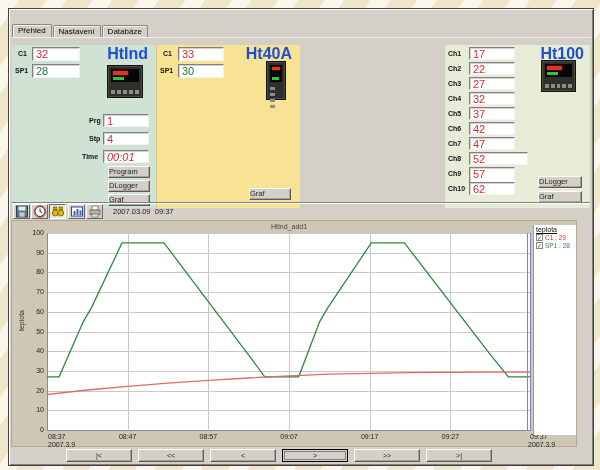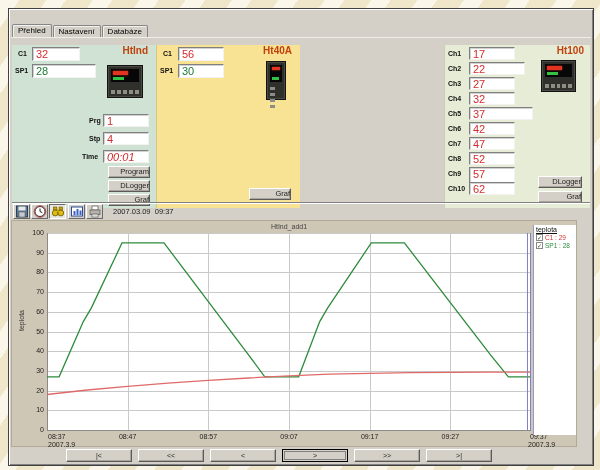--- a/index.html
+++ b/index.html
@@ -35,35 +35,35 @@
   .tabstrip{position:absolute;left:3px;top:16px;height:12px;display:flex;align-items:flex-end;}
   .tab{height:11px;padding:0 5px;font-size:8px;line-height:11px;color:#000;
     background:#d4d0c8;border:1px solid #868686;border-bottom:none;
     border-radius:2px 2px 0 0;margin-right:1px;
     box-shadow:inset 1px 1px 0 #f2f0ec;}
   .tab.active{height:12px;font-weight:normal;z-index:2;}
   .clientline{position:absolute;left:2px;top:28px;right:2px;height:1px;background:#f0eee9;}
   
   .panel{position:absolute;top:36px;height:163px;box-sizing:border-box;}
   .panel+.panel{border-left:1px solid rgba(0,0,0,.12);}
-  .ptitle{position:absolute;top:0;right:8px;font-size:10px;font-weight:bold;color:#c2410c;letter-spacing:0;}
+  .ptitle{position:absolute;top:0;right:8px;font-size:16px;font-weight:bold;color:#1d4ed8;letter-spacing:0;}
   .flabel{position:absolute;font-size:7px;font-weight:bold;color:#111;}
   .field{
     position:absolute;background:#fff;border:1px solid;
     border-color:#808080 #f4f2ee #f4f2ee #808080;
     box-shadow:inset 1px 1px 0 rgba(0,0,0,.18);
     font-size:11px;line-height:13px;padding-left:3px;box-sizing:border-box;
   }
   .v-red{color:#d42c2c;}
   .v-green{color:#1f7a34;}
   .btn{
     position:absolute;background:#d4d0c8;border:1px solid;
     border-color:#fff #5a5a5a #5a5a5a #fff;
     box-shadow:inset -1px -1px 0 #a8a49c;
-    font-size:7.5px;text-align:right;color:#222;box-sizing:border-box;
+    font-size:7.5px;text-align:left;color:#222;box-sizing:border-box;
   }
   
   .device{position:absolute;background:#2f2f2b;border:1px solid #121212;
     box-shadow:inset 0 0 0 1px #4a4a42;}
   .dev-screen{position:absolute;left:3px;top:3px;right:3px;height:42%;background:#070707;}
   .dev-red{position:absolute;left:2px;top:2px;width:55%;height:4px;background:#e23420;box-shadow:0 0 2px #e23420;}
   .dev-green{position:absolute;left:2px;bottom:2px;width:40%;height:3px;background:#32c244;}
   .dev-btns{position:absolute;left:3px;right:3px;bottom:3px;height:4px;display:flex;gap:2px;}
   .dev-btns i{flex:1;background:#8d8d83;}
   .dev-btns.grid{height:9px;flex-wrap:wrap;}
@@ -113,21 +113,21 @@
       <span class="tab active">Přehled</span>
       <span class="tab">Nastavení</span>
       <span class="tab">Databáze</span>
     </div>
     <div class="clientline"></div>
 
     <div class="panel" style="left:3px;width:144px;background:#cfe2d3;">
       <span class="flabel" style="left:6px;top:5px;">C1</span>
       <div class="field v-red" style="left:20px;top:2px;width:48px;height:14px;">32</div>
       <span class="flabel" style="left:3px;top:22px;">SP1</span>
-      <div class="field v-green" style="left:20px;top:19px;width:64px;height:14px;">28</div>
+      <div class="field v-green" style="left:20px;top:19px;width:48px;height:14px;">28</div>
       <span class="ptitle">HtInd</span>
       <div class="device" style="left:95px;top:20px;width:34px;height:31px;">
         <div class="dev-screen">
           <span class="dev-red"></span>
           <span class="dev-green"></span>
         </div>
         <div class="dev-btns">
             <i></i>
             <i></i>
             <i></i>
@@ -141,21 +141,21 @@
       <div class="field v-red" style="left:91px;top:87px;width:46px;height:13px;">4</div>
       <span class="flabel" style="left:70px;top:108px;">Time</span>
       <div class="field v-red" style="left:91px;top:105px;width:46px;height:13px;font-style:italic;">00:01</div>
       <div class="btn" style="left:96px;top:121px;width:42px;height:12px;">Program</div>
       <div class="btn" style="left:96px;top:135px;width:42px;height:12px;">DLogger</div>
       <div class="btn" style="left:96px;top:149px;width:42px;height:12px;">Graf</div>
     </div>
 
     <div class="panel" style="left:147px;width:144px;background:#f8e294;">
       <span class="flabel" style="left:6px;top:5px;">C1</span>
-      <div class="field v-red" style="left:21px;top:2px;width:46px;height:14px;">56</div>
+      <div class="field v-red" style="left:21px;top:2px;width:46px;height:14px;">33</div>
       <span class="flabel" style="left:3px;top:22px;">SP1</span>
       <div class="field v-green" style="left:21px;top:19px;width:46px;height:14px;">30</div>
       <span class="ptitle">Ht40A</span>
       <div class="device" style="left:109px;top:16px;width:18px;height:37px;">
         <div class="dev-screen" style="height:45%;">
           <span class="dev-red" style="width:70%;height:3px;"></span>
           <span class="dev-green" style="width:55%;"></span>
         </div>
         <div class="dev-btns grid">
             <i></i>
@@ -180,33 +180,33 @@
             <i></i>
             <i></i>
             <i></i>
             <i></i>
           </div>
       </div>
       <div style="position:absolute;left:3px;top:2px;width:90px;height:152px;">
           <span class="flabel" style="left: 0px; top: 3px;">Ch1</span>
           <div class="field v-red" style="left: 21px; top: 0px; width: 46px; height: 13px;">17</div>
           <span class="flabel" style="left: 0px; top: 18px;">Ch2</span>
-          <div class="field v-red" style="left: 21px; top: 15px; width: 56px; height: 13px;">22</div>
+          <div class="field v-red" style="left: 21px; top: 15px; width: 46px; height: 13px;">22</div>
           <span class="flabel" style="left: 0px; top: 33px;">Ch3</span>
           <div class="field v-red" style="left: 21px; top: 30px; width: 46px; height: 13px;">27</div>
           <span class="flabel" style="left: 0px; top: 48px;">Ch4</span>
           <div class="field v-red" style="left: 21px; top: 45px; width: 46px; height: 13px;">32</div>
           <span class="flabel" style="left: 0px; top: 63px;">Ch5</span>
-          <div class="field v-red" style="left: 21px; top: 60px; width: 64px; height: 13px;">37</div>
+          <div class="field v-red" style="left: 21px; top: 60px; width: 46px; height: 13px;">37</div>
           <span class="flabel" style="left: 0px; top: 78px;">Ch6</span>
           <div class="field v-red" style="left: 21px; top: 75px; width: 46px; height: 13px;">42</div>
           <span class="flabel" style="left: 0px; top: 93px;">Ch7</span>
           <div class="field v-red" style="left: 21px; top: 90px; width: 46px; height: 13px;">47</div>
           <span class="flabel" style="left: 0px; top: 108px;">Ch8</span>
-          <div class="field v-red" style="left: 21px; top: 105px; width: 46px; height: 13px;">52</div>
+          <div class="field v-red" style="left: 21px; top: 105px; width: 59px; height: 13px;">52</div>
           <span class="flabel" style="left: 0px; top: 123px;">Ch9</span>
           <div class="field v-red" style="left: 21px; top: 120px; width: 46px; height: 22px;">57</div>
           <span class="flabel" style="left: 0px; top: 138px;">Ch10</span>
           <div class="field v-red" style="left: 21px; top: 135px; width: 46px; height: 13px;">62</div>
         </div>
       <div class="btn" style="left:93px;top:131px;width:44px;height:12px;">DLogger</div>
       <div class="btn" style="left:93px;top:146px;width:44px;height:12px;">Graf</div>
     </div>
 
     <div class="toolbar">

